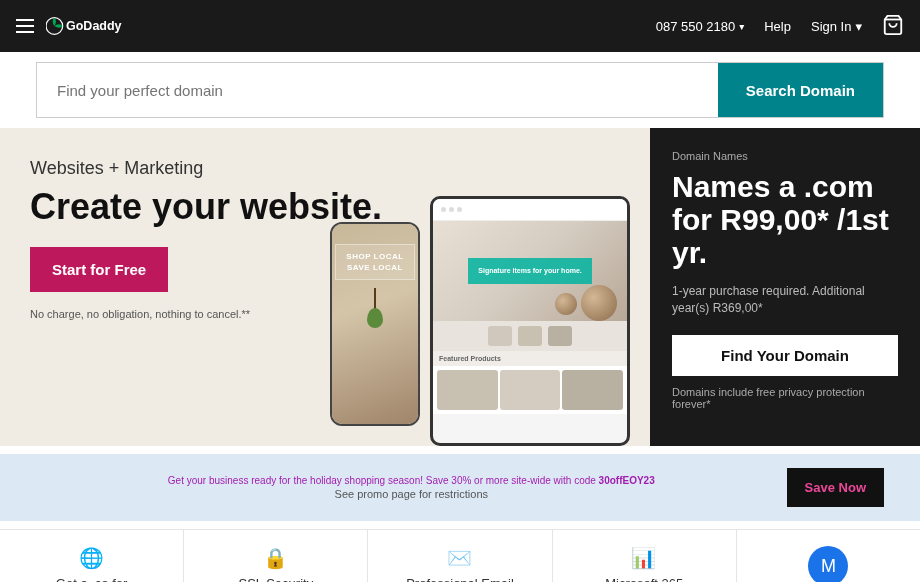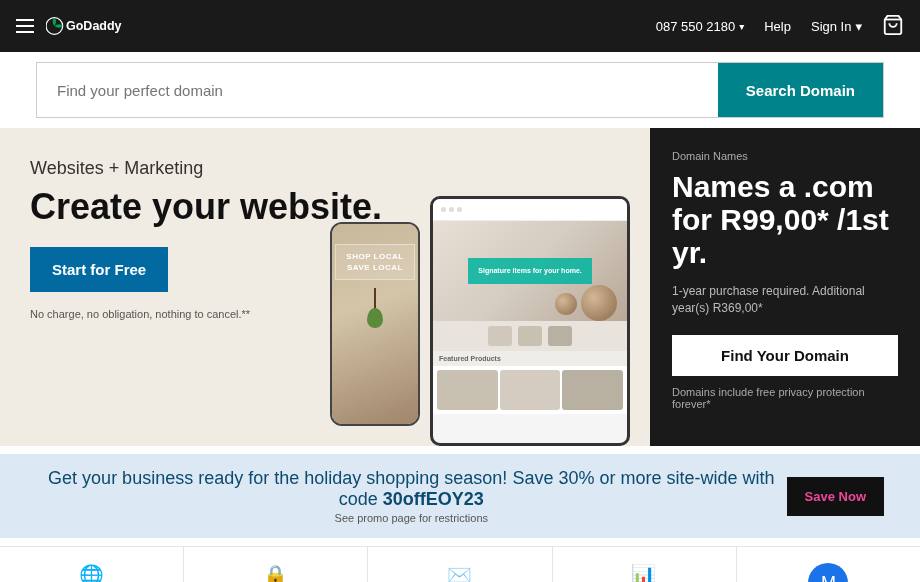--- a/index.html
+++ b/index.html
@@ -62,21 +62,21 @@
     .hero-left {
       flex: 1;
       background: #f0ebe3;
       padding: 30px 30px;
       position: relative;
       overflow: hidden;
     }
     .hero-subtitle { font-size: 18px; color: #333; margin-bottom: 8px; }
     .hero-title { font-size: 36px; font-weight: 800; color: #111; line-height: 1.1; margin-bottom: 20px; }
     .hero-cta {
-      background: #0369a1;
+      background: #be185d;
       color: #fff;
       border: none;
       padding: 14px 22px;
       font-size: 15px;
       font-weight: 600;
       cursor: pointer;
       display: inline-block;
       margin-bottom: 16px;
     }
     .hero-note { font-size: 11px; color: #555; }
@@ -221,21 +221,21 @@
     
     .promo-banner {
       background: #dce9f5;
       display: flex;
       align-items: center;
       justify-content: space-between;
       padding: 14px 36px;
       margin-top: 8px;
     }
     .promo-text { text-align: center; flex: 1; }
-    .promo-main { font-size: 18px; color: #0c4a6e; }
+    .promo-main { font-size: 10px; color: #a21caf; }
     .promo-main strong { font-weight: 700; }
     .promo-sub { font-size: 11px; color: #555; margin-top: 2px; }
     .promo-btn {
       background: #111;
       color: #ec4899;
       border: none;
       padding: 12px 18px;
       font-size: 13px;
       font-weight: 700;
       cursor: pointer;

